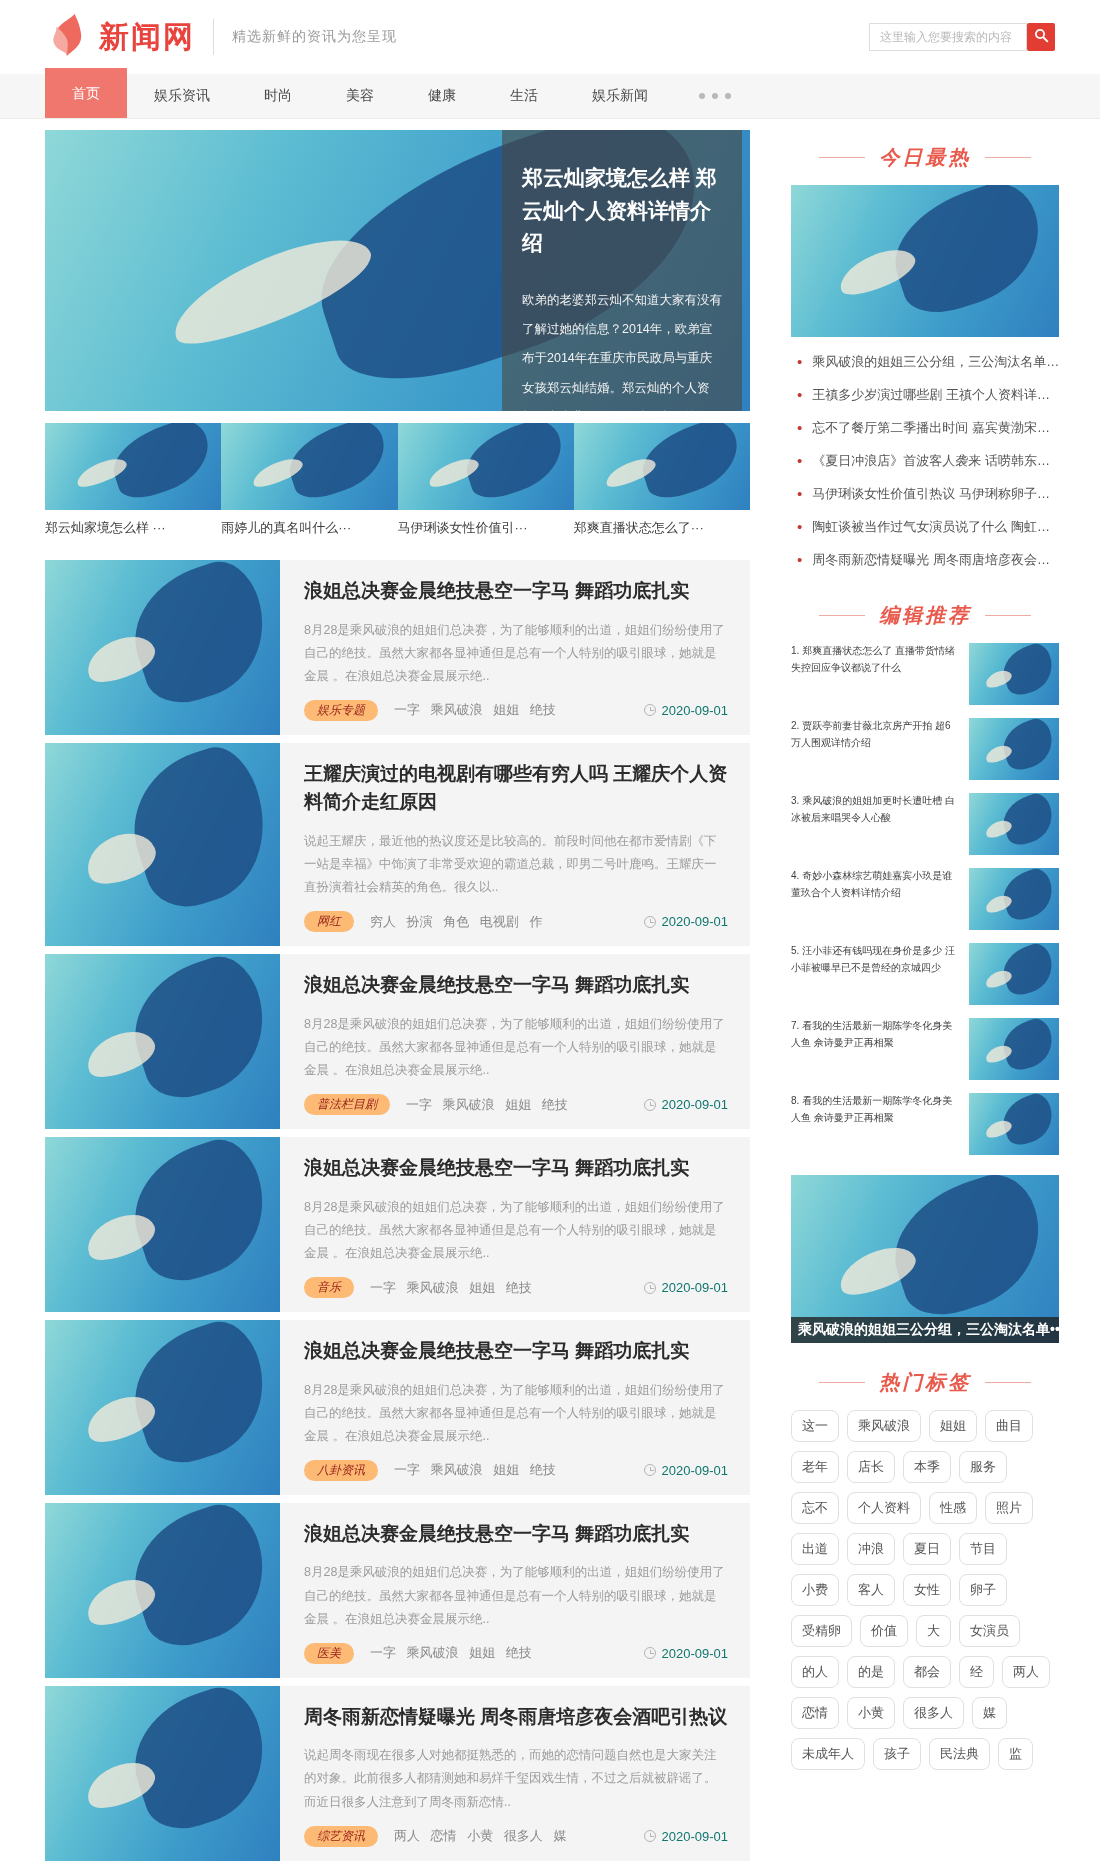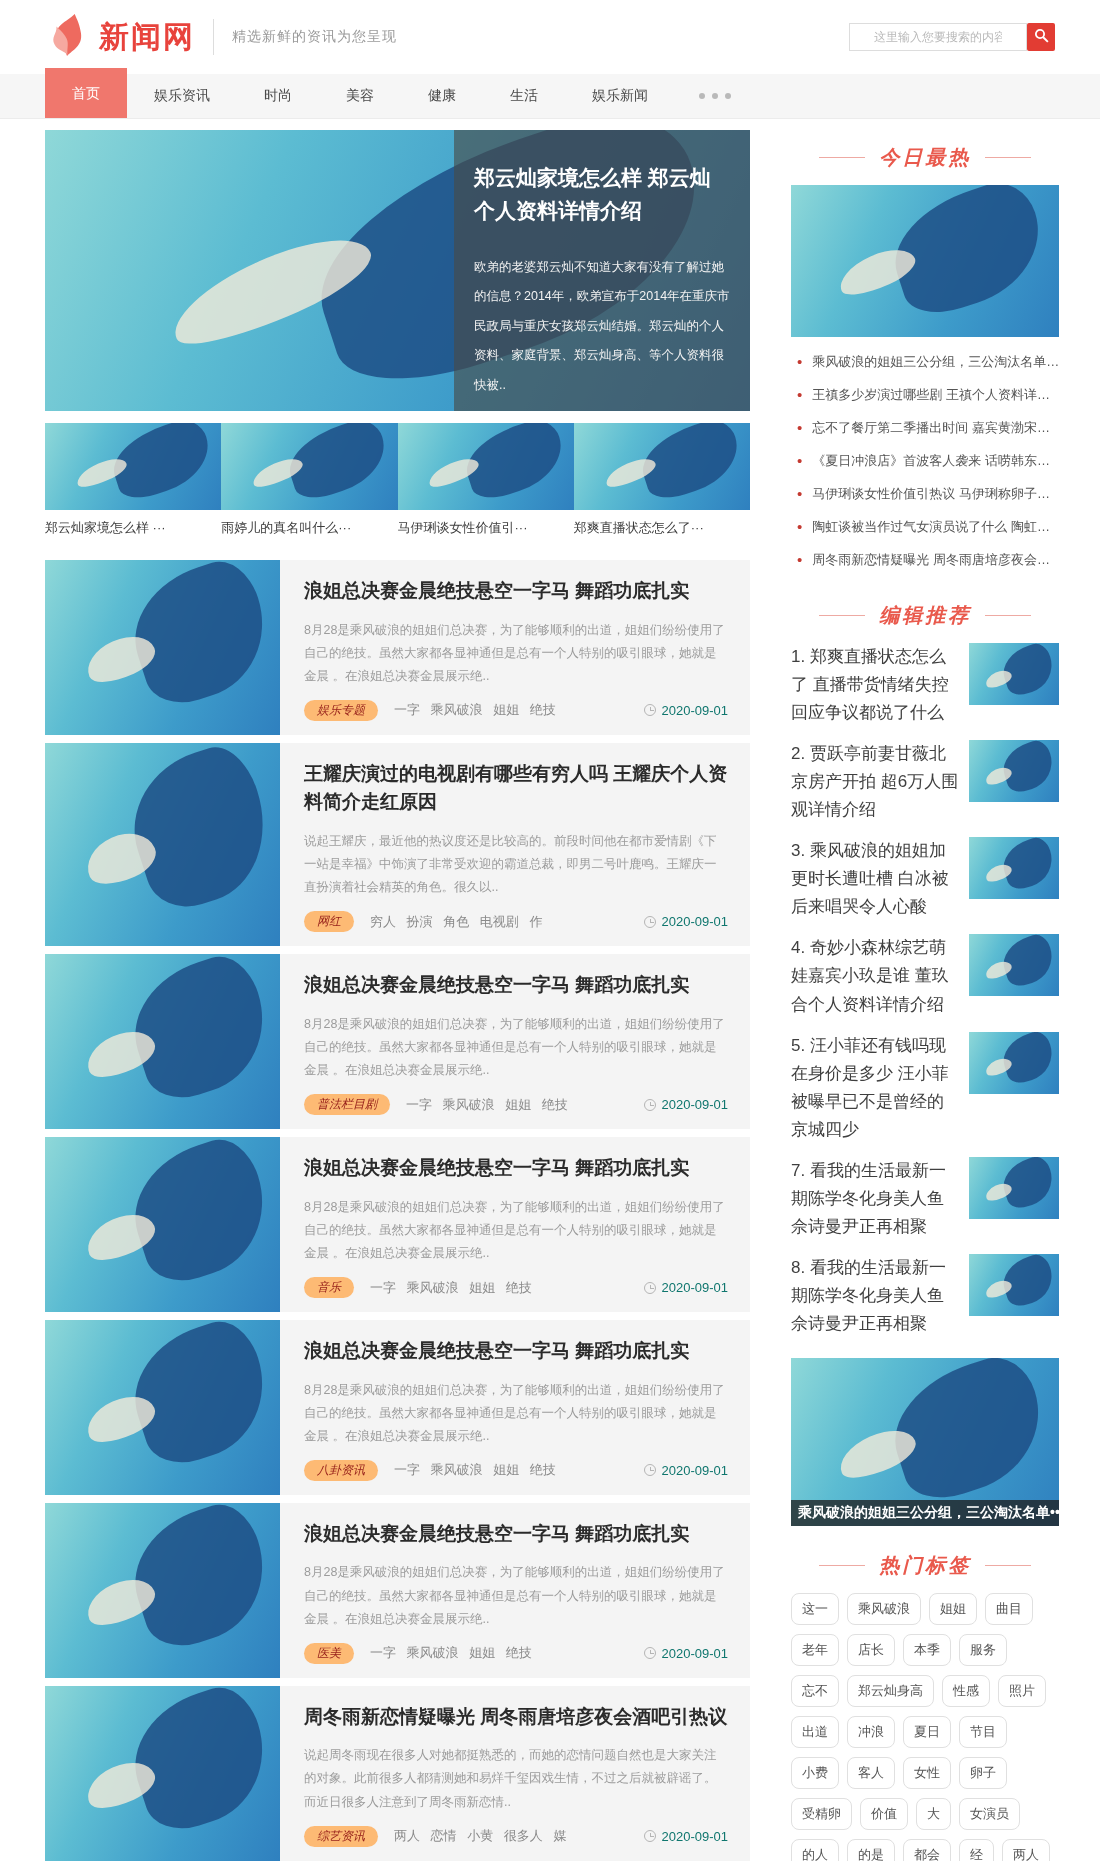--- a/index.html
+++ b/index.html
@@ -6,21 +6,21 @@
   body { width:1100px; background:#fff; font-family:"Liberation Sans","DejaVu Sans",sans-serif; color:#333; }
   a { text-decoration:none; color:inherit; cursor:pointer; }
 
   
   .site-header { height:74px; display:flex; align-items:center; padding:0 45px; background:#fff; }
   .logo-group { display:flex; align-items:center; }
   .logo-title { font-size:30px; font-weight:bold; color:#e8433c; letter-spacing:2px; margin-left:8px; }
   .logo-divider { width:1px; height:36px; background:#ddd; margin:0 18px; }
   .tagline { font-size:14px; color:#9a9a9a; letter-spacing:1px; }
   .header-search { margin-left:auto; display:flex; align-items:center; }
-  .search-input { width:178px; height:28px; border:1px solid #ddd; font-size:12px; padding:0 24px; color:#666; outline:none; }
+  .search-input { width:158px; height:28px; border:1px solid #ddd; font-size:12px; padding:0 10px; color:#666; outline:none; }
   .search-input::placeholder { color:#b9b9b9; }
   .search-btn { width:28px; height:28px; background:#e23c33; border:none; display:flex; align-items:center; justify-content:center; cursor:pointer; border-radius:2px; }
 
   
   .nav-bar { background:#f6f6f6; border-bottom:1px solid #ececec; padding:0 45px; height:45px; }
   .nav-inner { display:flex; align-items:stretch; height:100%; }
   .nav-item { display:flex; align-items:center; padding:4px 27px; font-size:14px; color:#4a4a4a; }
   .nav-item.active { background:#f0776d; color:#fff; margin-top:-6px; padding-top:6px; }
   .nav-dots { display:flex; align-items:center; gap:7px; margin-left:24px; }
   .nav-dots i { width:6px; height:6px; border-radius:50%; background:#b9b9b9; }
@@ -32,21 +32,21 @@
 
   
   .sea { background:linear-gradient(115deg,#8fd8d8 0%,#5cbcd2 30%,#3d9bca 65%,#2f80bf 100%); position:relative; overflow:hidden; }
   .sea::before { content:""; position:absolute; width:56%; height:72%; right:6%; top:6%; background:#1d4f86; opacity:.85;
                  border-radius:72% 28% 62% 38% / 58% 42% 70% 30%; transform:rotate(-18deg); }
   .sea::after { content:""; position:absolute; width:30%; height:22%; left:17%; top:46%; background:rgba(242,235,218,.8);
                 border-radius:50% 50% 42% 58% / 60% 60% 40% 40%; transform:rotate(-24deg); }
 
   
   .hero { height:281px; position:relative; }
-  .hero-overlay { position:absolute; right:0; top:0; width:296px; height:100%; background:rgba(72,74,70,.62); padding:32px 20px 0 20px; }
+  .hero-overlay { position:absolute; right:8px; top:0; width:240px; height:100%; background:rgba(72,74,70,.62); padding:32px 20px 0 20px; }
   .hero-title { color:#fff; font-size:21px; font-weight:bold; line-height:1.55; }
   .hero-excerpt { color:#f2f2f2; font-size:12.5px; line-height:2.35; margin-top:26px; }
 
   
   .thumb-row { display:flex; gap:0; margin-top:12px; }
   .thumb { flex:1; }
   .thumb-img { height:87px; }
   .thumb-cap { font-size:13px; color:#3d3d3d; margin-top:9px; white-space:nowrap; overflow:hidden; }
 
   
@@ -69,21 +69,21 @@
   .side-heading { display:flex; align-items:center; justify-content:center; margin:14px 0 14px; }
   .side-heading .line { width:46px; height:1px; background:#eeaaa3; margin:0 14px; }
   .side-heading h3 { font-family:"DejaVu Serif","Liberation Serif",serif; font-style:italic; font-weight:bold; font-size:20px; color:#e9594c; letter-spacing:3px; }
   .side-img { height:152px; margin-bottom:8px; }
   .hot-list { list-style:none; }
   .hot-list li { display:flex; align-items:center; padding:7.5px 0; font-size:13px; color:#555; white-space:nowrap; overflow:hidden; }
   .hot-list .bullet { color:#c43a31; margin:0 10px 0 6px; font-size:15px; flex:none; }
   .edit-heading { margin-top:26px; }
   .edit-list { list-style:none; margin-top:4px; }
   .edit-item { display:flex; margin-bottom:13px; }
-  .edit-text { flex:1; font-size:17px; color:#3f3f3f; line-height:1.65; padding-right:10px; }
+  .edit-text { flex:1; font-size:10px; color:#3f3f3f; line-height:1.65; padding-right:10px; }
   .edit-num { color:#3f3f3f; }
   .edit-thumb { flex:0 0 90px; width:90px; height:62px; }
   .side-photo { height:168px; position:relative; margin-top:20px; }
   .photo-cap { position:absolute; left:0; right:0; bottom:0; background:rgba(32,32,32,.78); color:#fff; font-size:14px; font-weight:bold;
                padding:4px 7px; white-space:nowrap; overflow:hidden; }
   .tags-heading { margin-top:26px; }
   .tag-cloud { display:flex; flex-wrap:wrap; gap:9px 8px; }
   .tag-pill { border:1px solid #e0e0e0; border-radius:8px; background:#fff; color:#555; font-size:13px; padding:6px 10px; white-space:nowrap; }
 </style>
 </head>
@@ -387,21 +387,21 @@
         <a class="tag-pill">老年</a>
 
         <a class="tag-pill">店长</a>
 
         <a class="tag-pill">本季</a>
 
         <a class="tag-pill">服务</a>
 
         <a class="tag-pill">忘不</a>
 
-        <a class="tag-pill">郑云灿身高</a>
+        <a class="tag-pill">个人资料</a>
 
         <a class="tag-pill">性感</a>
 
         <a class="tag-pill">照片</a>
 
         <a class="tag-pill">出道</a>
 
         <a class="tag-pill">冲浪</a>
 
         <a class="tag-pill">夏日</a>

